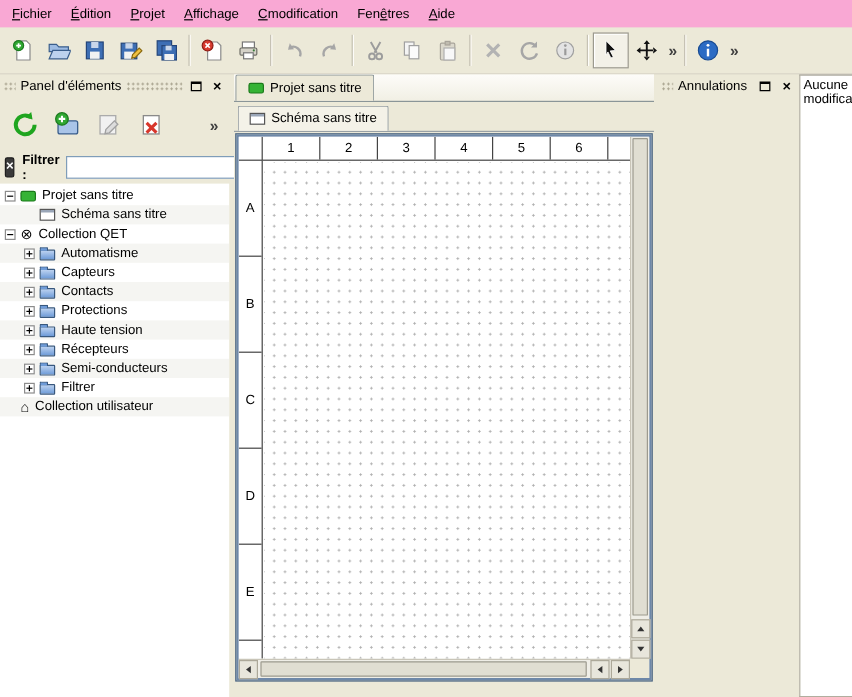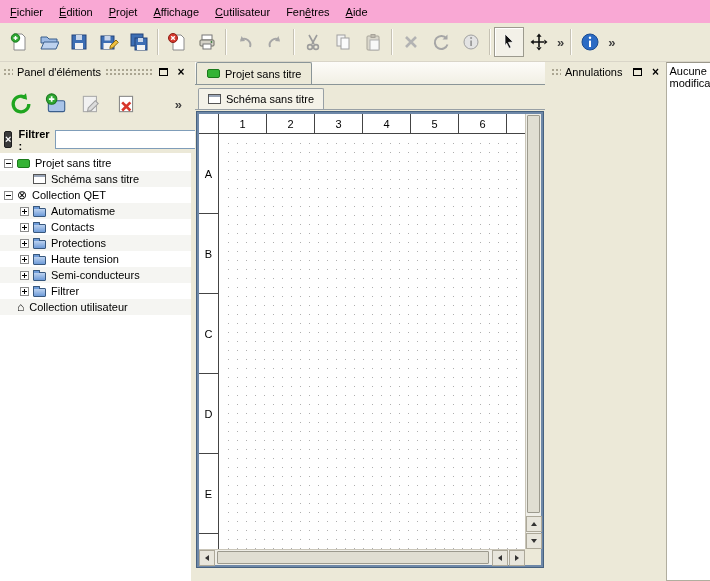--- a/index.html
+++ b/index.html
@@ -107,21 +107,21 @@
     <div class="mi">
         <span><span></span><span class="u">É</span><span>dition</span></span>
       </div>
     <div class="mi">
         <span><span></span><span class="u">P</span><span>rojet</span></span>
       </div>
     <div class="mi">
         <span><span></span><span class="u">A</span><span>ffichage</span></span>
       </div>
     <div class="mi">
-        <span><span></span><span class="u">C</span><span>utilisateur</span></span>
+        <span><span></span><span class="u">C</span><span>modification</span></span>
       </div>
     <div class="mi">
         <span><span>Fen</span><span class="u">ê</span><span>tres</span></span>
       </div>
     <div class="mi">
         <span><span></span><span class="u">A</span><span>ide</span></span>
       </div>
   </div>
 
   <div class="toolbar">
@@ -330,35 +330,49 @@
           <span class="ti">
               <span class="folder-ic"></span>
             </span>
           <span>Automatisme</span>
         </div>
         <div class="trow ind1">
           <span class="exp plus"></span>
           <span class="ti">
               <span class="folder-ic"></span>
             </span>
+          <span>Capteurs</span>
+        </div>
+        <div class="trow ind1">
+          <span class="exp plus"></span>
+          <span class="ti">
+              <span class="folder-ic"></span>
+            </span>
           <span>Contacts</span>
         </div>
         <div class="trow ind1">
           <span class="exp plus"></span>
           <span class="ti">
               <span class="folder-ic"></span>
             </span>
           <span>Protections</span>
         </div>
         <div class="trow ind1">
           <span class="exp plus"></span>
           <span class="ti">
               <span class="folder-ic"></span>
             </span>
           <span>Haute tension</span>
+        </div>
+        <div class="trow ind1">
+          <span class="exp plus"></span>
+          <span class="ti">
+              <span class="folder-ic"></span>
+            </span>
+          <span>Récepteurs</span>
         </div>
         <div class="trow ind1">
           <span class="exp plus"></span>
           <span class="ti">
               <span class="folder-ic"></span>
             </span>
           <span>Semi-conducteurs</span>
         </div>
         <div class="trow ind1">
           <span class="exp plus"></span>

